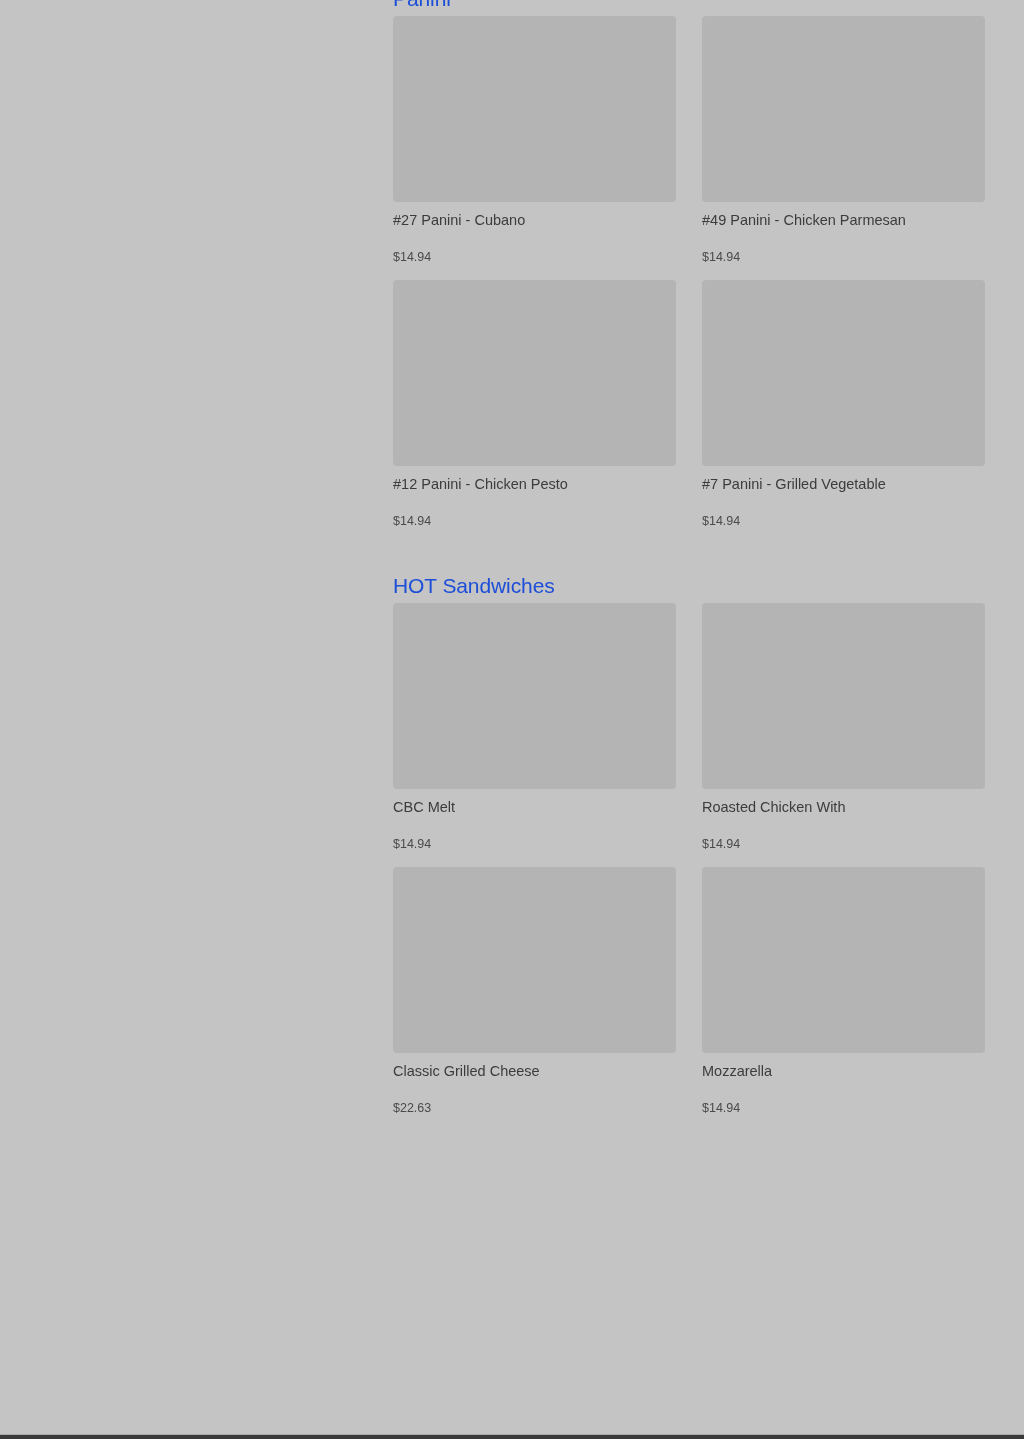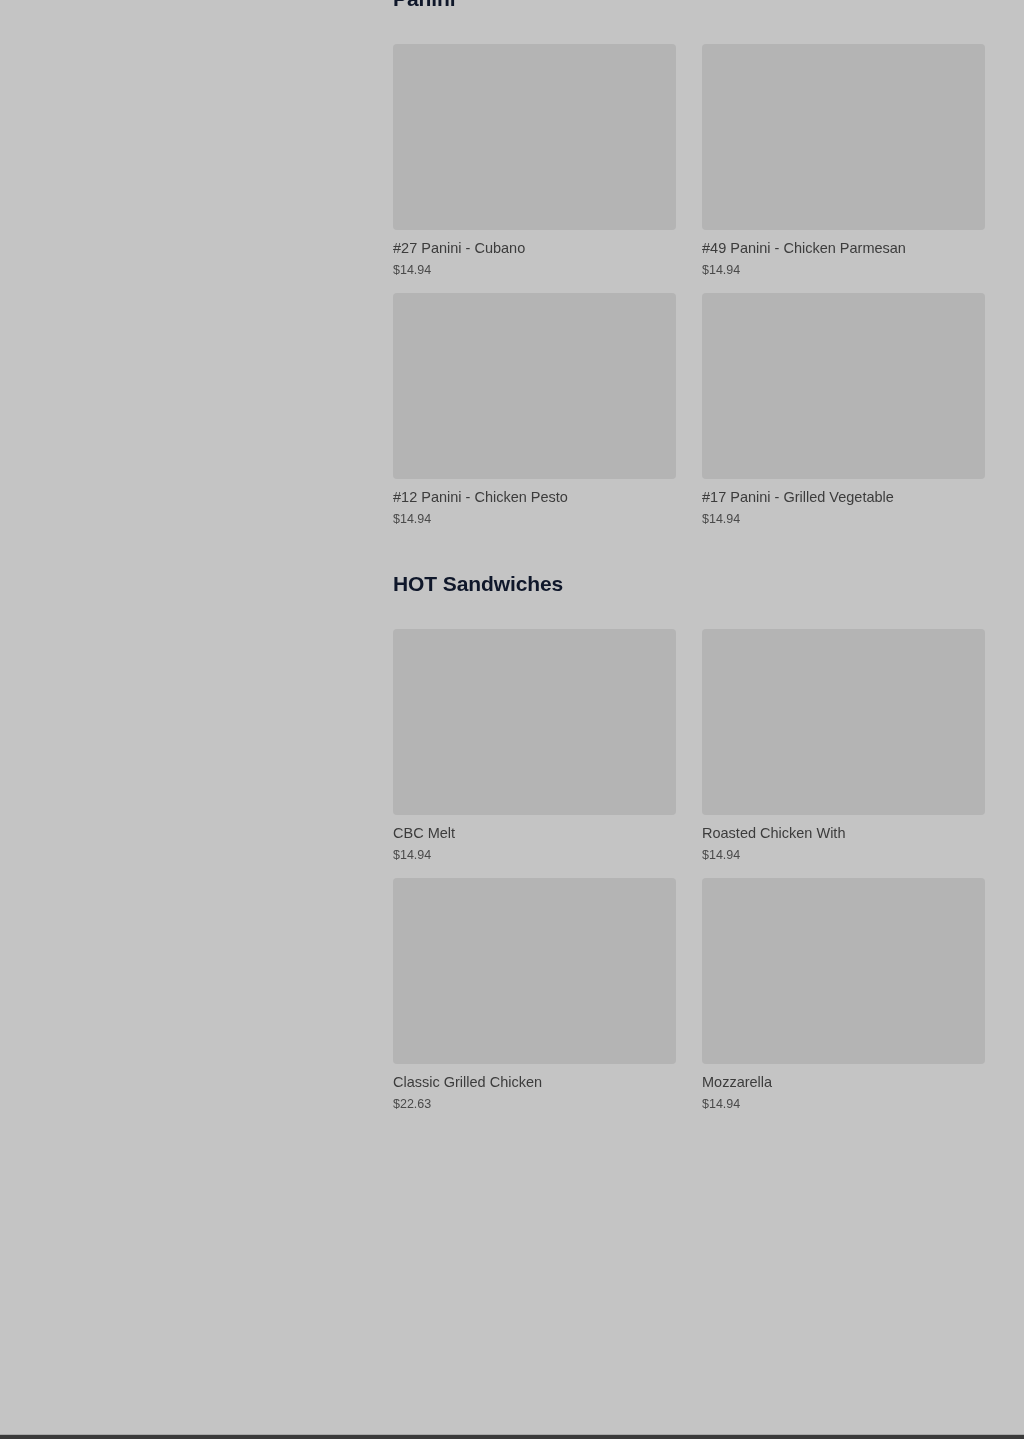--- a/index.html
+++ b/index.html
@@ -51,24 +51,24 @@
 
   .section {
     margin: 0;
   }
   .section + .section {
     margin-top: 44px;
   }
 
   .section-title {
     font-size: 21px;
-    font-weight: bold;
-    color: #0f172a;
+    font-weight: normal;
+    color: #1d4ed8;
     letter-spacing: -0.1px;
-    margin: 0 0 32px 0;
+    margin: 0 0 4px 0;
     line-height: 26px;
   }
 
   .item-grid {
     display: grid;
     grid-template-columns: 283px 283px;
     column-gap: 26px;
     row-gap: 15px;
   }
 
@@ -89,21 +89,21 @@
     color: #3c3c3c;
     line-height: 19px;
     margin-top: 9px;
     white-space: nowrap;
   }
 
   .item-price {
     font-size: 12.5px;
     color: #4a4a4a;
     line-height: 16px;
-    margin-top: 4px;
+    margin-top: 19px;
   }
 </style>
 </head>
 <body>
 
 <div id="viewport">
 
   <div id="menu-column">
 
     <section class="section">
@@ -123,21 +123,21 @@
         </div>
 
         <div class="menu-item">
           <div class="item-thumb"></div>
           <div class="item-name">#12 Panini - Chicken Pesto</div>
           <div class="item-price">$14.94</div>
         </div>
 
         <div class="menu-item">
           <div class="item-thumb"></div>
-          <div class="item-name">#17 Panini - Grilled Vegetable</div>
+          <div class="item-name">#7 Panini - Grilled Vegetable</div>
           <div class="item-price">$14.94</div>
         </div>
 
       </div>
     </section>
 
     <section class="section">
       <h2 class="section-title">HOT Sandwiches</h2>
       <div class="item-grid">
 
@@ -148,21 +148,21 @@
         </div>
 
         <div class="menu-item">
           <div class="item-thumb"></div>
           <div class="item-name">Roasted Chicken With</div>
           <div class="item-price">$14.94</div>
         </div>
 
         <div class="menu-item">
           <div class="item-thumb"></div>
-          <div class="item-name">Classic Grilled Chicken</div>
+          <div class="item-name">Classic Grilled Cheese</div>
           <div class="item-price">$22.63</div>
         </div>
 
         <div class="menu-item">
           <div class="item-thumb"></div>
           <div class="item-name">Mozzarella</div>
           <div class="item-price">$14.94</div>
         </div>
 
 

